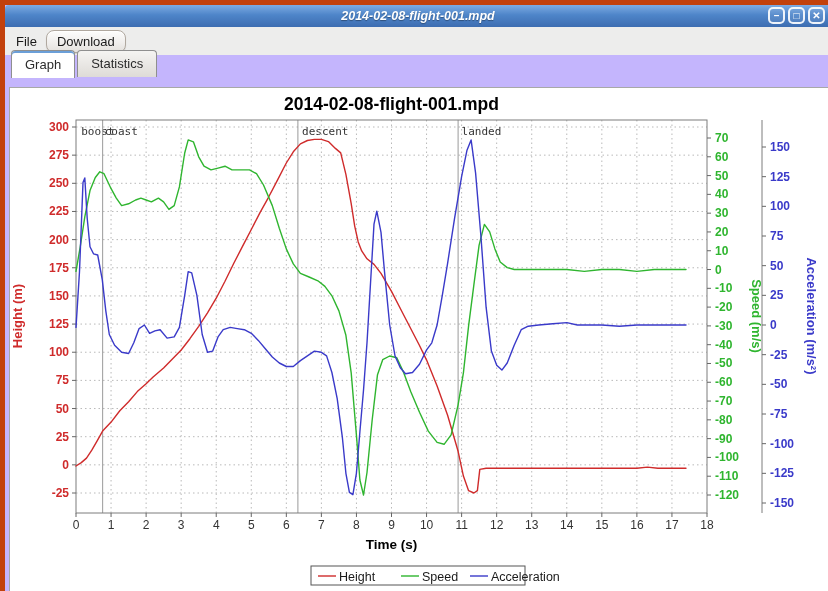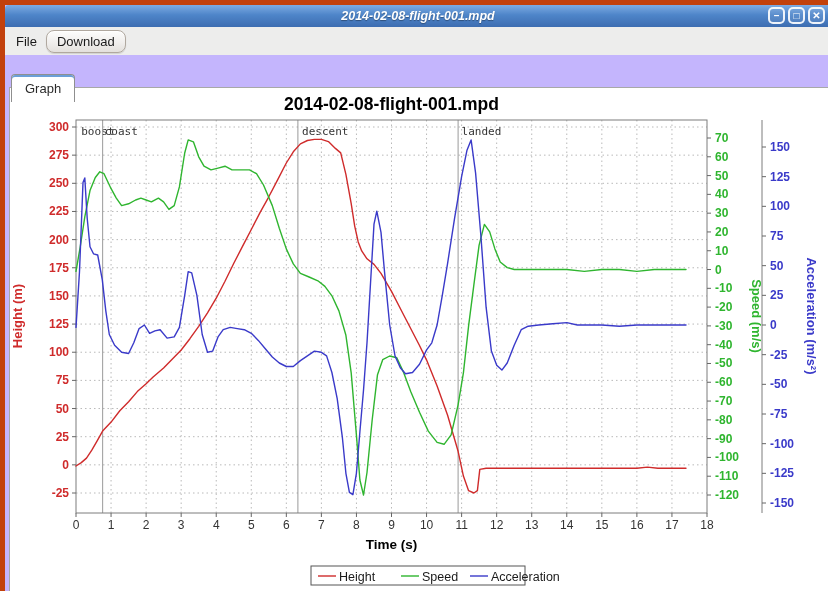--- a/index.html
+++ b/index.html
@@ -14,21 +14,21 @@
   .win-btn{width:17px;height:17px;border:2px solid rgba(255,255,255,.9);border-radius:5px;
     background:rgba(255,255,255,.08);color:#fff;font-size:10px;line-height:13px;text-align:center;
     font-weight:bold;box-sizing:border-box;cursor:default;}
   
   .menubar{position:absolute;left:0;top:22px;width:100%;height:28px;display:flex;align-items:center;background:#ededec;}
   .menu-item{font-size:13px;color:#1a1a1a;padding:4px 9px;margin-left:2px;}
   .download-btn{font-size:13px;color:#1a1a1a;border:1px solid #b0a89f;border-radius:8px;
     background:linear-gradient(180deg,#fdfdfc 0%,#efedeb 60%,#e3e0dc 100%);
     padding:3px 10px;box-shadow:0 1px 0 rgba(255,255,255,.8) inset, 0 1px 1px rgba(0,0,0,.12);}
   
-  .tabrow{position:absolute;left:6px;top:69px;display:flex;align-items:flex-end;z-index:3;}
+  .tabrow{position:absolute;left:6px;top:45px;display:flex;align-items:flex-end;z-index:3;}
   .tab{font-size:13px;color:#2b2b2b;padding:5px 13px 6px 13px;margin-right:2px;
     border:1px solid #8f8f8f;border-bottom:none;border-radius:4px 4px 0 0;
     background:linear-gradient(180deg,#f5f4f2 0%,#dedbd7 100%);}
   .tab.selected{background:#ffffff;box-shadow:0 2px 0 #6b9fd8 inset;padding-top:6px;margin-bottom:-1px;z-index:4;}
   
   .content{position:absolute;left:4px;top:82px;width:818px;height:503px;background:#ffffff;border:1px solid #a8a8a8;}
   svg.chart{position:absolute;left:0;top:0;pointer-events:none;z-index:5;}
 </style>
 </head>
 <body>
@@ -44,20 +44,21 @@
     </span>
   </div>
 
   <div class="menubar">
     <span class="menu-item">File</span>
     <span class="download-btn">Download</span>
   </div>
 
   <div class="tabrow">
     <span class="tab selected">Graph</span>
+    <span class="tab">Statistics</span>
   </div>
 
   <div class="content"></div>
 
   <svg class="chart" width="828" height="591">
       <text x="386.5" y="105" font-family="&quot;Liberation Sans&quot;,sans-serif" font-size="17.5" text-anchor="middle" font-weight="bold" fill="#000">2014-02-08-flight-001.mpd</text>
       <g stroke="#b9b9b9" stroke-width="1" stroke-dasharray="1.5,3">
         <line x1="106.05555555555556" y1="115" x2="106.05555555555556" y2="508"></line>
         <line x1="141.11111111111111" y1="115" x2="141.11111111111111" y2="508"></line>
         <line x1="176.16666666666669" y1="115" x2="176.16666666666669" y2="508"></line>

